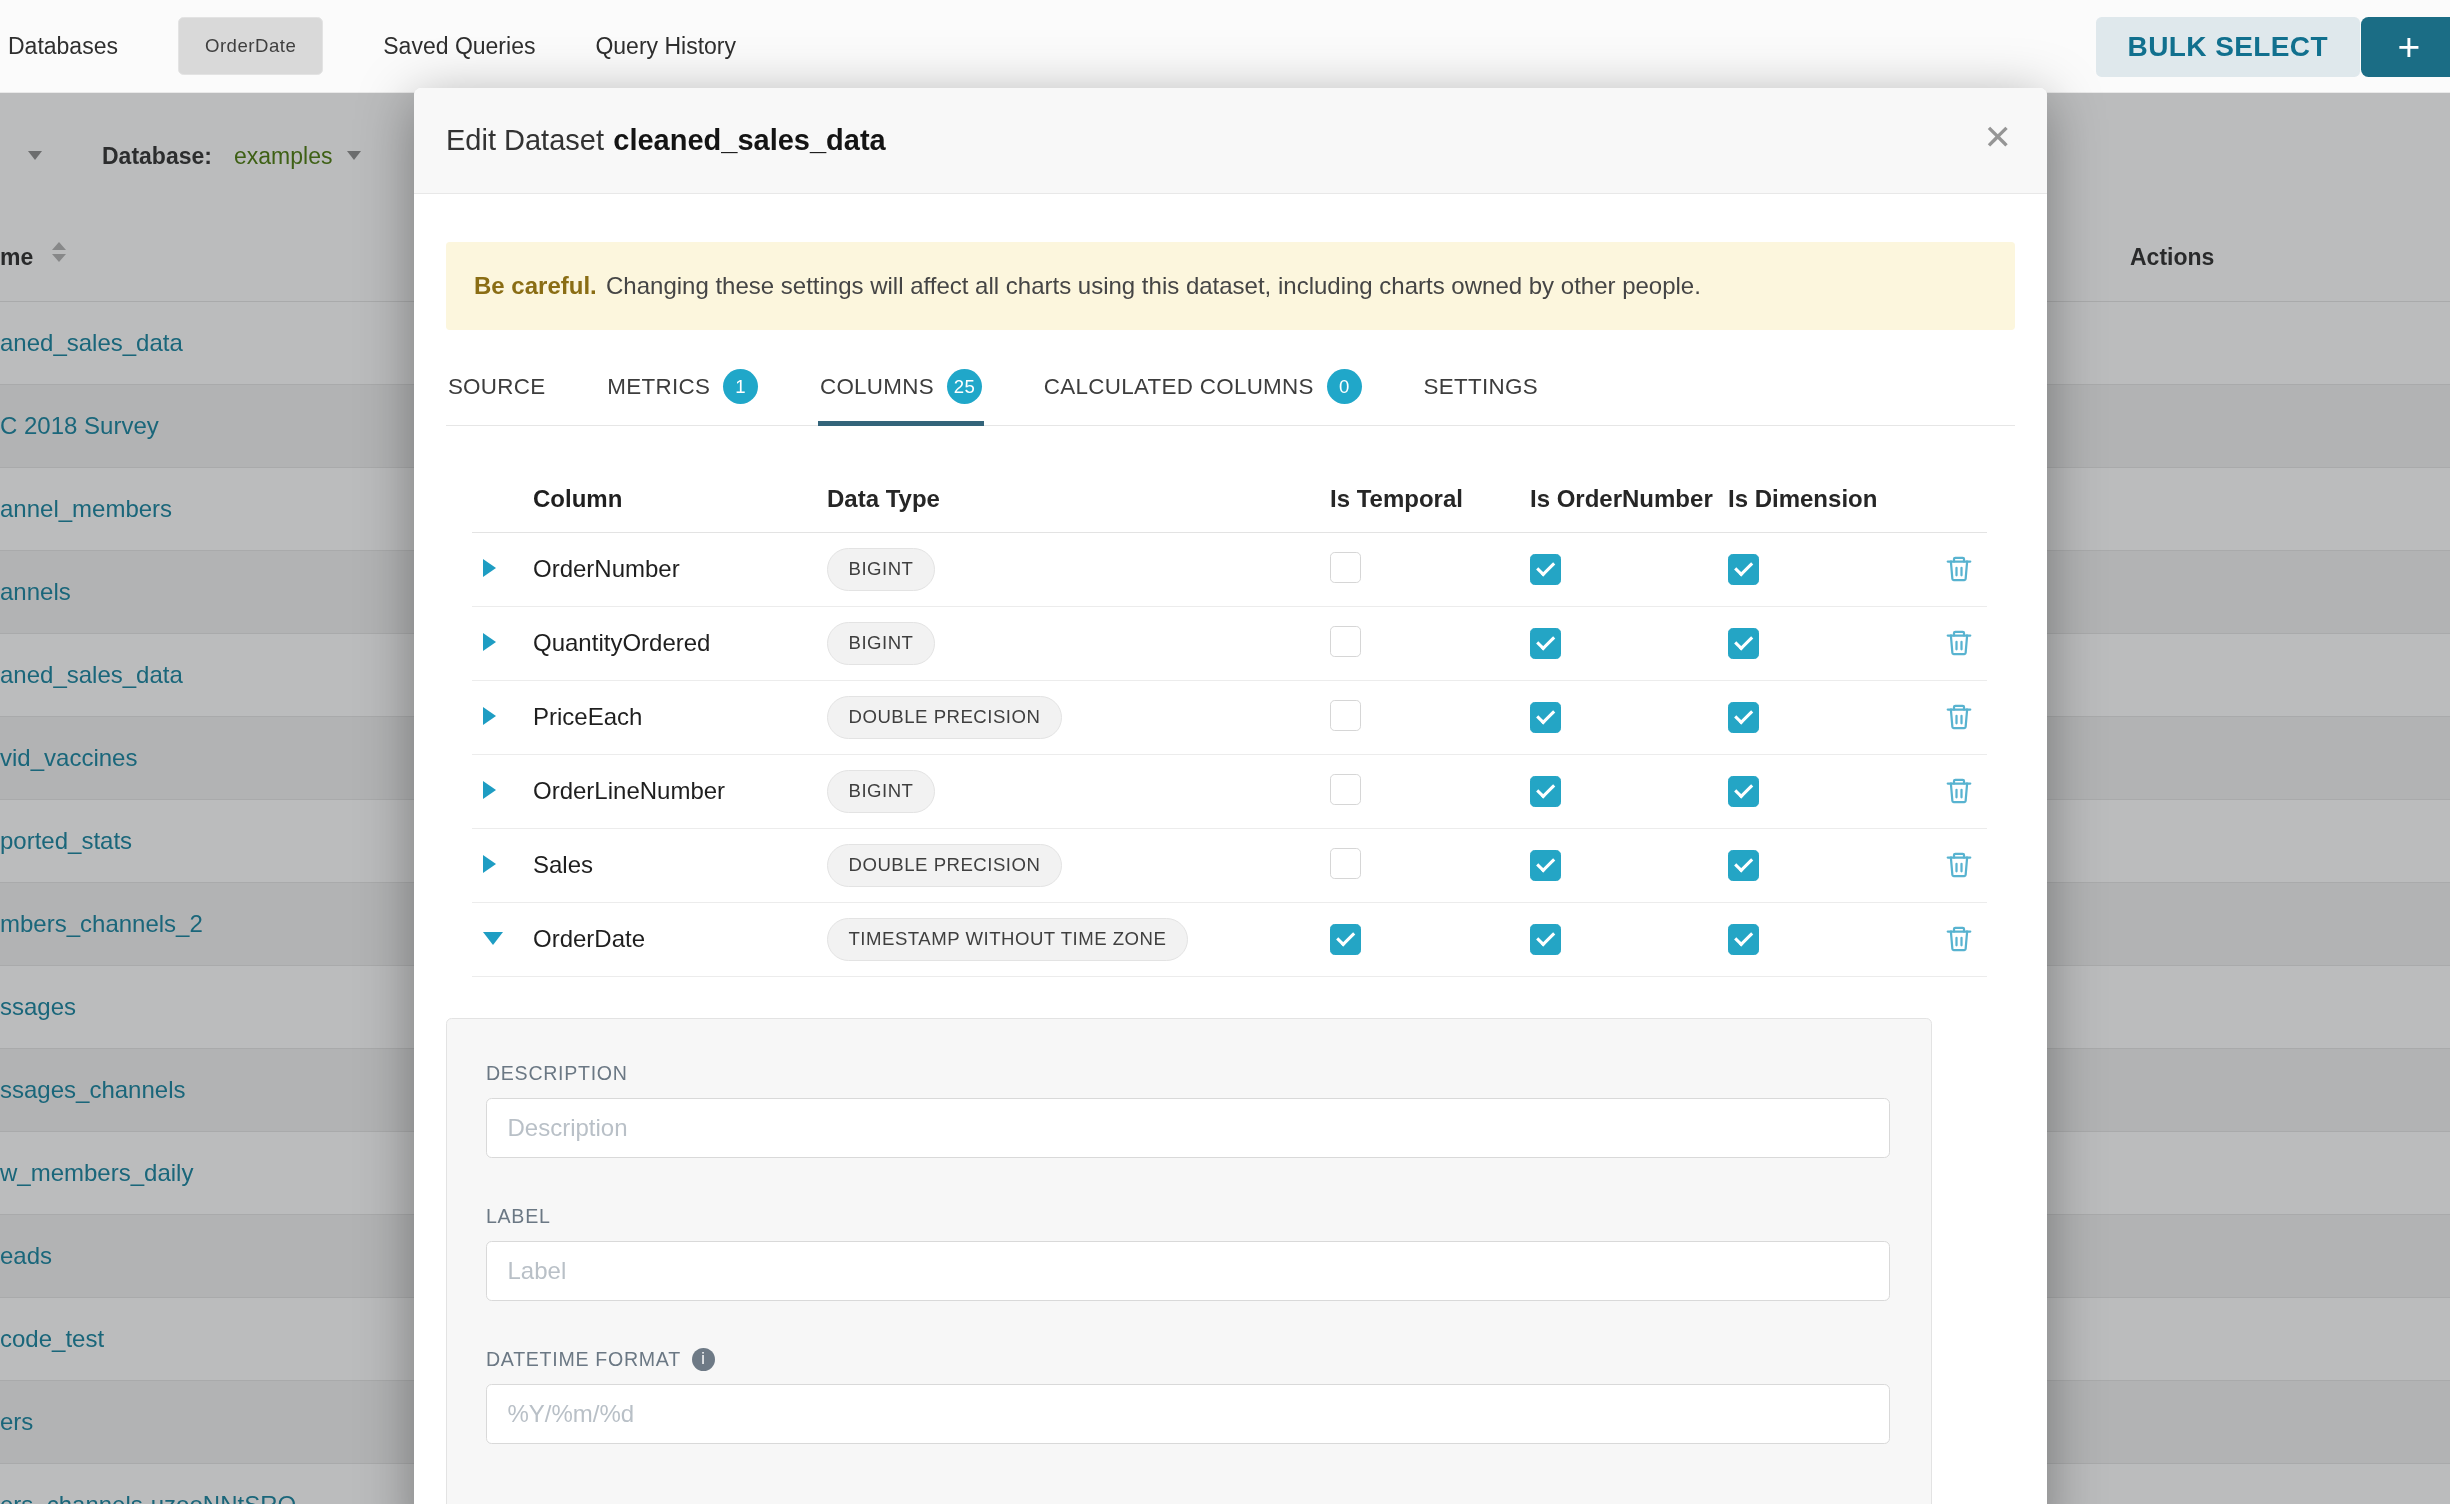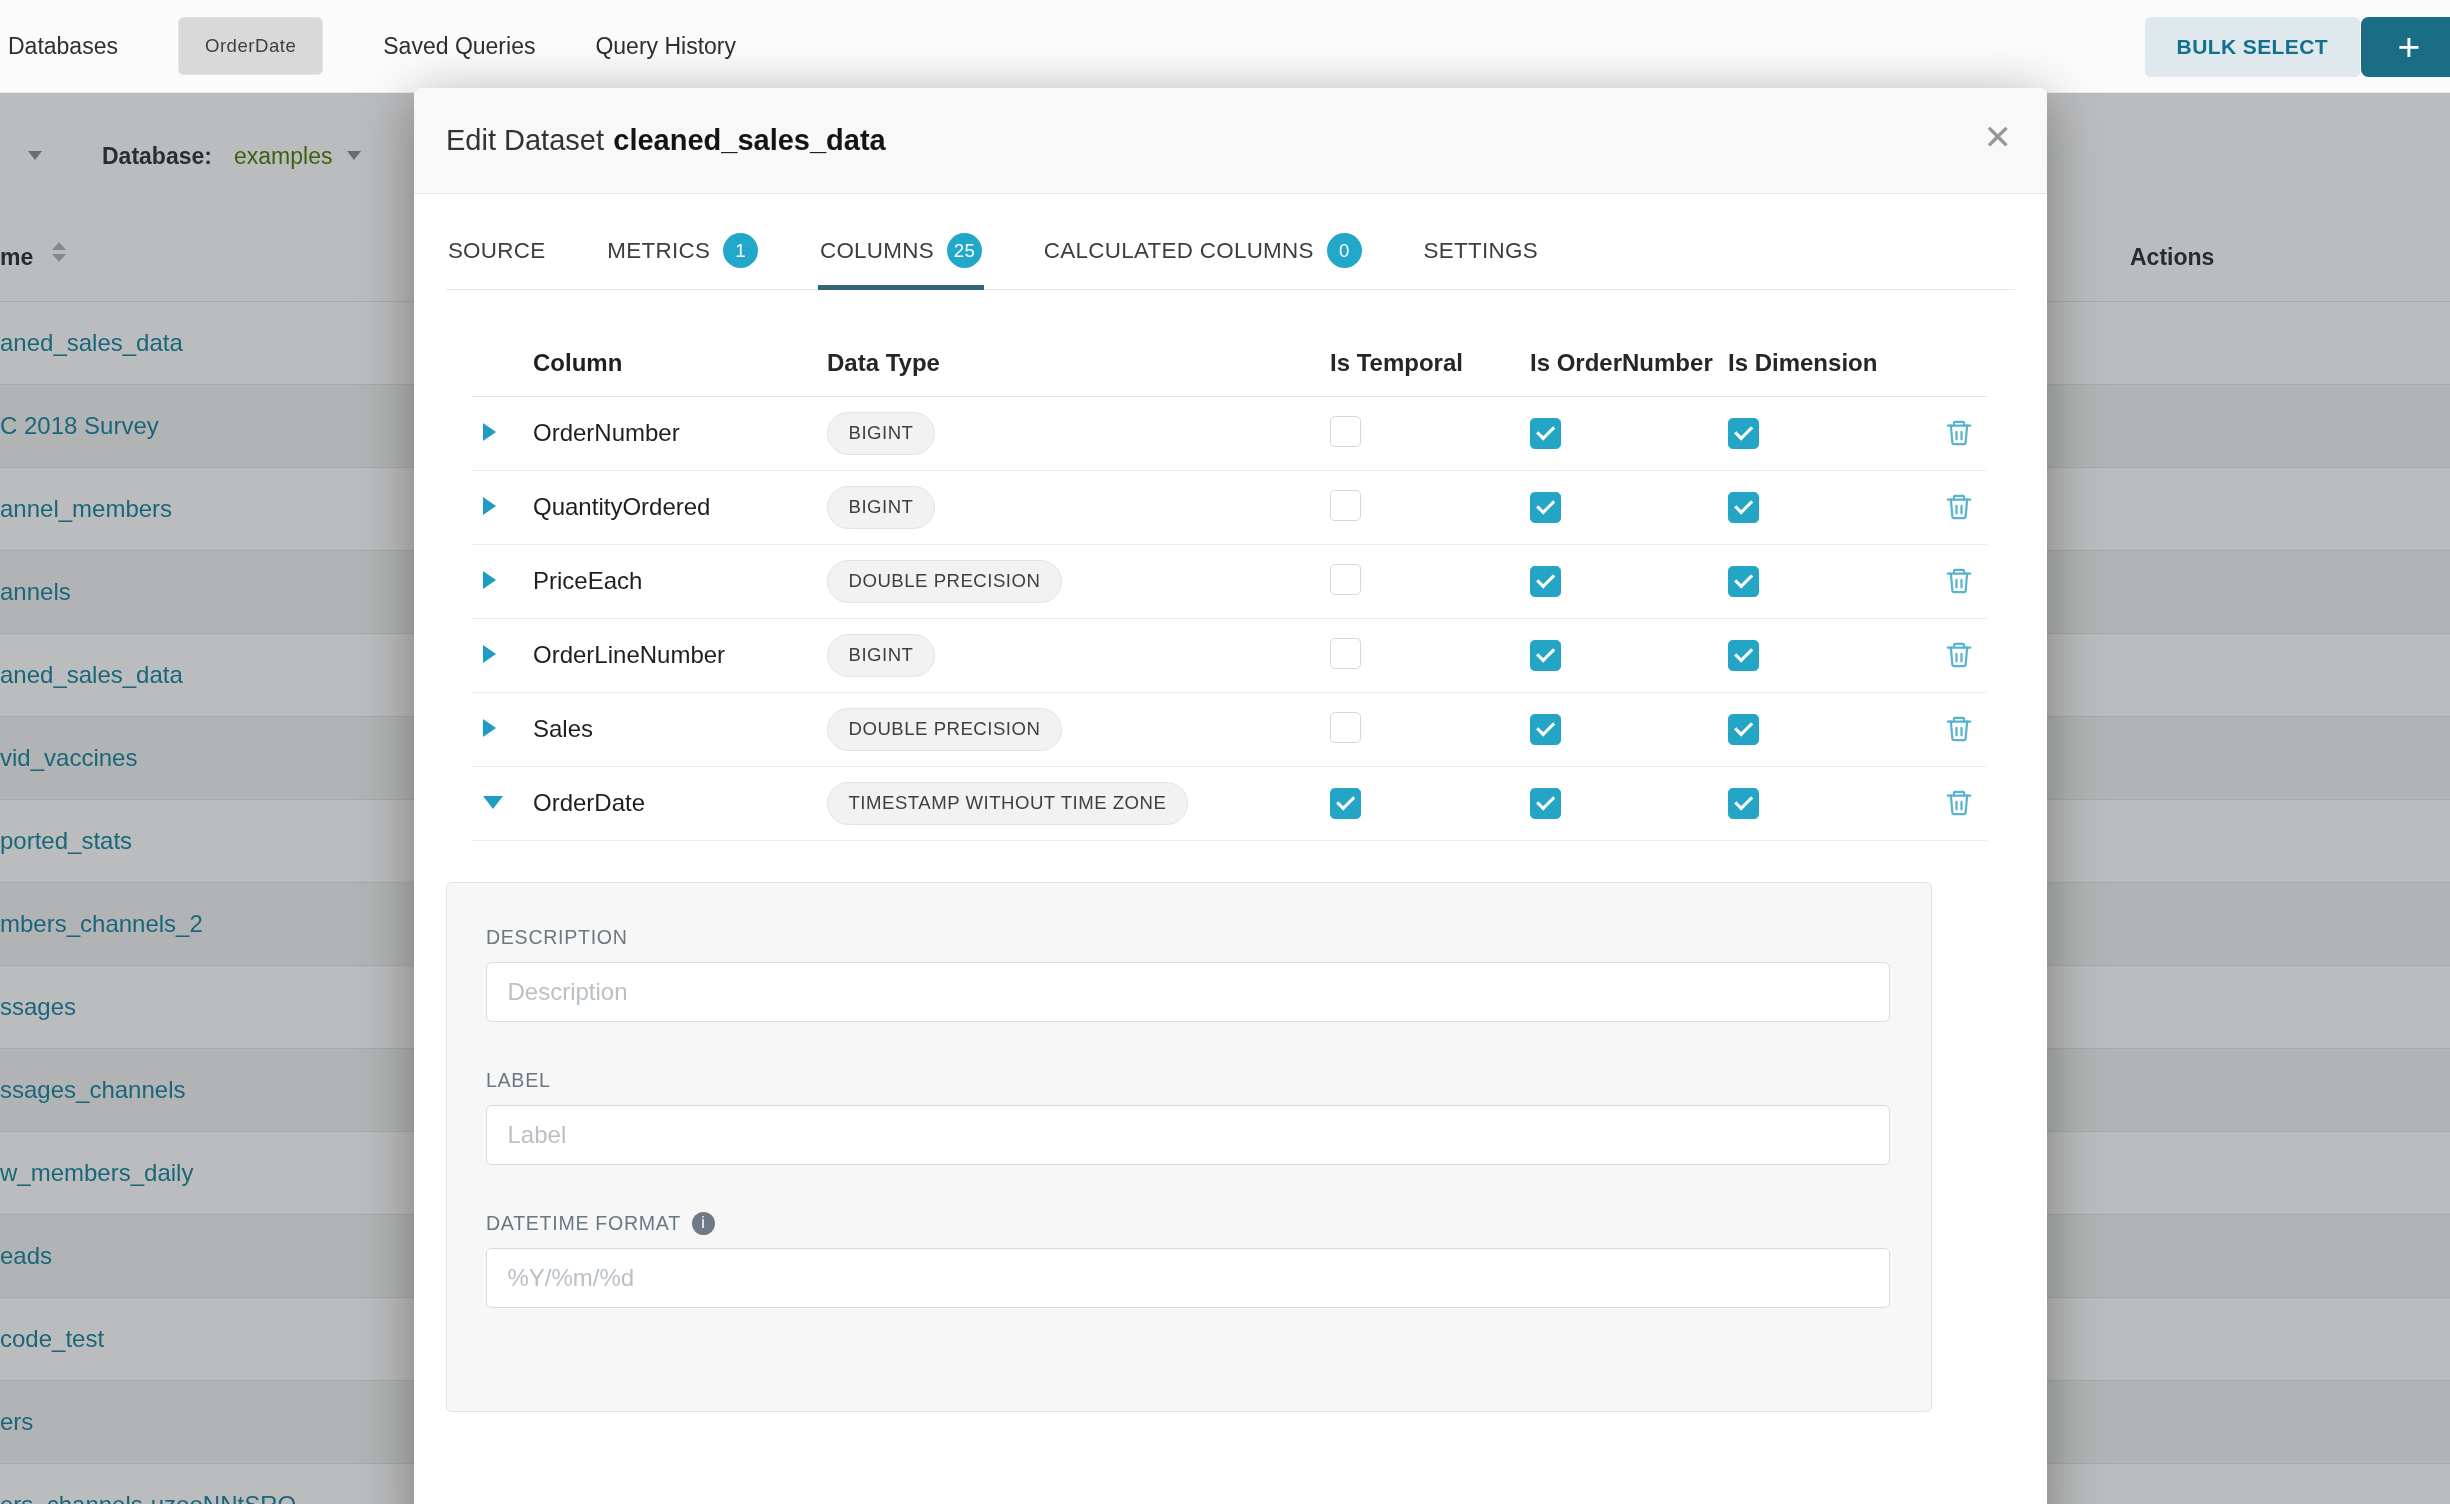--- a/index.html
+++ b/index.html
@@ -12,21 +12,21 @@
   .topnav{
     position:absolute;top:0;left:0;right:0;height:93px;
     background:#fbfbfb;border-bottom:0.9px solid #e9e9e9;
     display:flex;align-items:center;padding-left:8px;z-index:30;box-sizing:border-box;
   }
   .nav-item{font-size:23px;color:#2f2f2f;margin-right:60px;white-space:nowrap;cursor:pointer;}
   .nav-item.pill{background:#d9d9d9;border-radius:5.6px;padding:17px 26px;}
   .bulk-btn{
     position:absolute;right:90px;top:17px;height:60px;padding:0 32px;
     background:#dfe8ec;color:#11708e;border:none;border-radius:5.6px;
-    font-size:21px;font-weight:bold;letter-spacing:0.4px;display:flex;align-items:center;cursor:pointer;
+    font-size:28px;font-weight:bold;letter-spacing:0.4px;display:flex;align-items:center;cursor:pointer;
     font-family:inherit;
   }
   .add-btn{
     position:absolute;right:-7.5px;top:17px;width:97px;height:60px;
     background:#1b6d85;color:#fff;border:none;border-radius:7.5px;
     font-size:39px;line-height:56px;text-align:center;cursor:pointer;font-family:inherit;
   }
   
   .content{position:absolute;top:93px;left:0;right:0;bottom:0;background:#fff;}
   .chev{width:0;height:0;border-left:7.5px solid transparent;border-right:7.5px solid transparent;
@@ -185,20 +185,24 @@
 
 <div class="modal">
   <div class="m-header">
     <span class="m-title">
       <span>Edit Dataset</span><b>cleaned_sales_data</b>
     </span>
     <span class="m-close">✕</span>
   </div>
 
   <div class="m-body">
+    <div class="banner">
+      <b>Be careful.</b>
+      <span>Changing these settings will affect all charts using this dataset, including charts owned by other people.</span>
+    </div>
 
     <div class="tabs">
       <span class="tab">
         <span>SOURCE</span>
       </span>
       <span class="tab">
         <span>METRICS</span>
         <span class="badge">1</span>
       </span>
       <span class="tab active">

